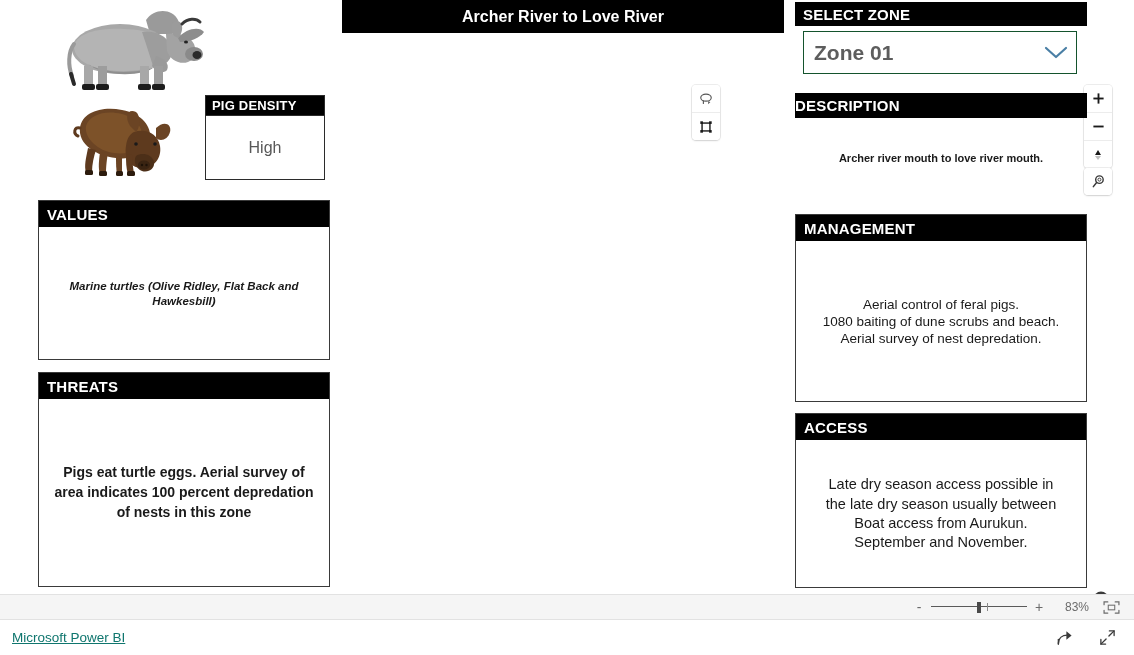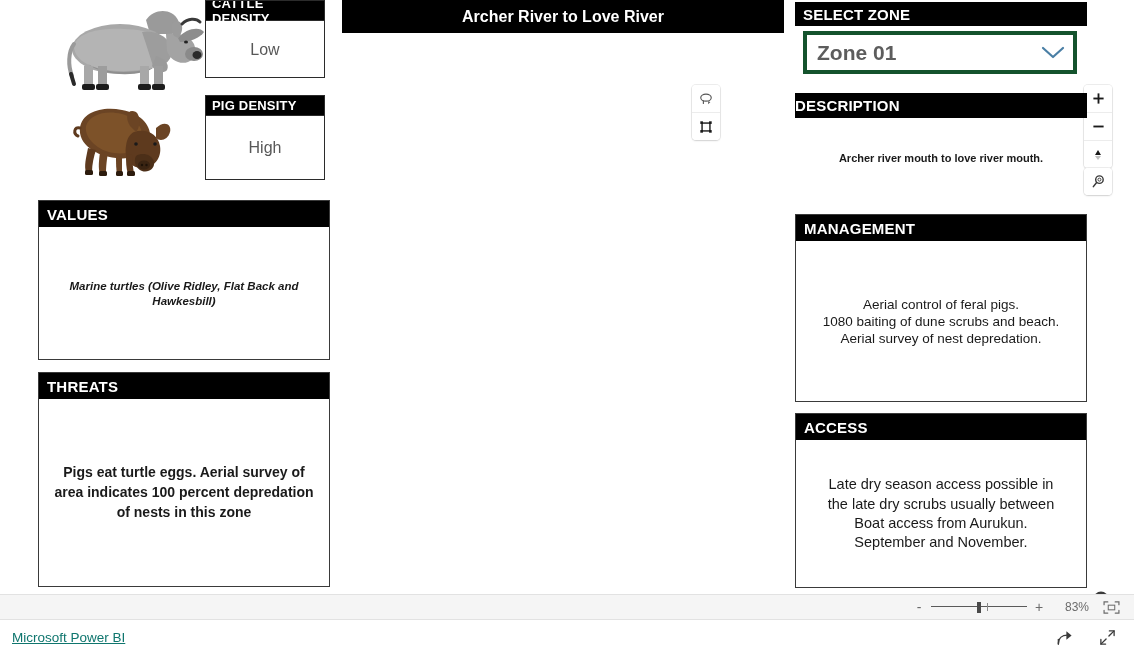--- a/index.html
+++ b/index.html
@@ -137,21 +137,21 @@
   }
 
   
   #zone-select-box {
     position: absolute;
     left: 803px;
     top: 31px;
     width: 274px;
     height: 43px;
     background: #ffffff;
-    border: 4px solid #14532d;
+    border: 1px solid #14532d;
     box-sizing: border-box;
     display: flex;
     align-items: center;
     cursor: pointer;
   }
   #zone-select-value {
     flex: 1;
     padding-left: 10px;
     font-size: 21px;
     font-weight: bold;
@@ -320,26 +320,20 @@
     <path d="M44 56 C44 63 44 69 45 74 L50 74 C50 68 50 61 50 57 Z" fill="#6b4424"></path>
 
     <rect x="13" y="70" width="8" height="5" rx="1.5" fill="#2c1b0d"></rect>
     <rect x="27" y="71" width="8" height="5" rx="1.5" fill="#2c1b0d"></rect>
     <rect x="44" y="71" width="7" height="5" rx="1.5" fill="#2c1b0d"></rect>
     <rect x="55" y="71" width="8" height="5" rx="1.5" fill="#2c1b0d"></rect>
 
     <path d="M8 28 C2 26 1 34 6 36" stroke="#5e3a1e" stroke-width="3" fill="none" stroke-linecap="round"></path>
   </svg>
 
-  <div class="card density-card" style="left:205px; top:0px; width:120px; height:78px;">
-    <div class="card-header">CATTLE DENSITY</div>
-    <div class="card-body" style="height:57px;">
-      <span class="density-value">Low</span>
-    </div>
-  </div>
 
   <div class="card density-card" style="left:205px; top:95px; width:120px; height:85px;">
     <div class="card-header">PIG DENSITY</div>
     <div class="card-body" style="height:64px;">
       <span class="density-value">High</span>
     </div>
   </div>
 
   <div class="card info-card" style="left:38px; top:200px; width:292px; height:160px;">
     <div class="card-header">VALUES</div>
@@ -445,21 +439,21 @@
         <div>Aerial survey of nest depredation.</div>
       </div>
     </div>
   </div>
 
   <div class="card info-card" style="left:795px; top:413px; width:292px; height:175px;">
     <div class="card-header">ACCESS</div>
     <div class="card-body" style="height:148px;">
       <div class="info-text plain-text" style="font-size:14.5px; line-height:1.34;">
         <div>Late dry season access possible in</div>
-        <div>the late dry scrubs usually between</div>
+        <div>the late dry season usually between</div>
         <div>Boat access from Aurukun.</div>
         <div>September and November.</div>
       </div>
     </div>
   </div>
 
   <div id="status-bar">
     <div id="zoom-slider-wrap">
       <span class="zoom-sign">-</span>
       <div id="zoom-track">

